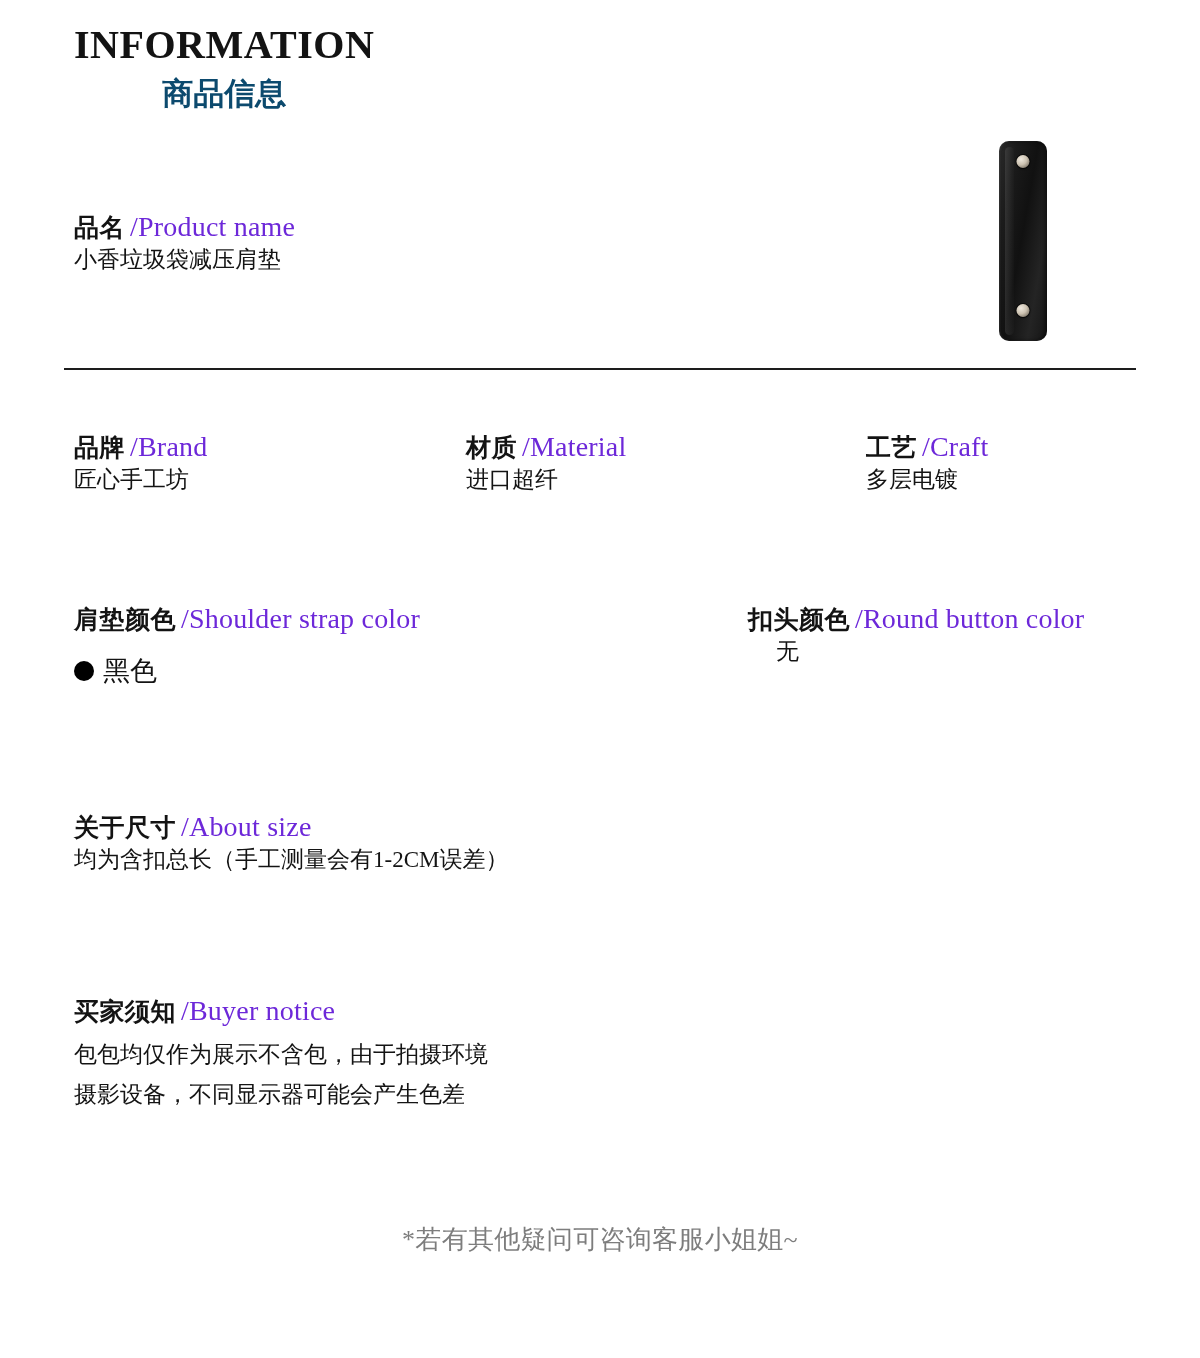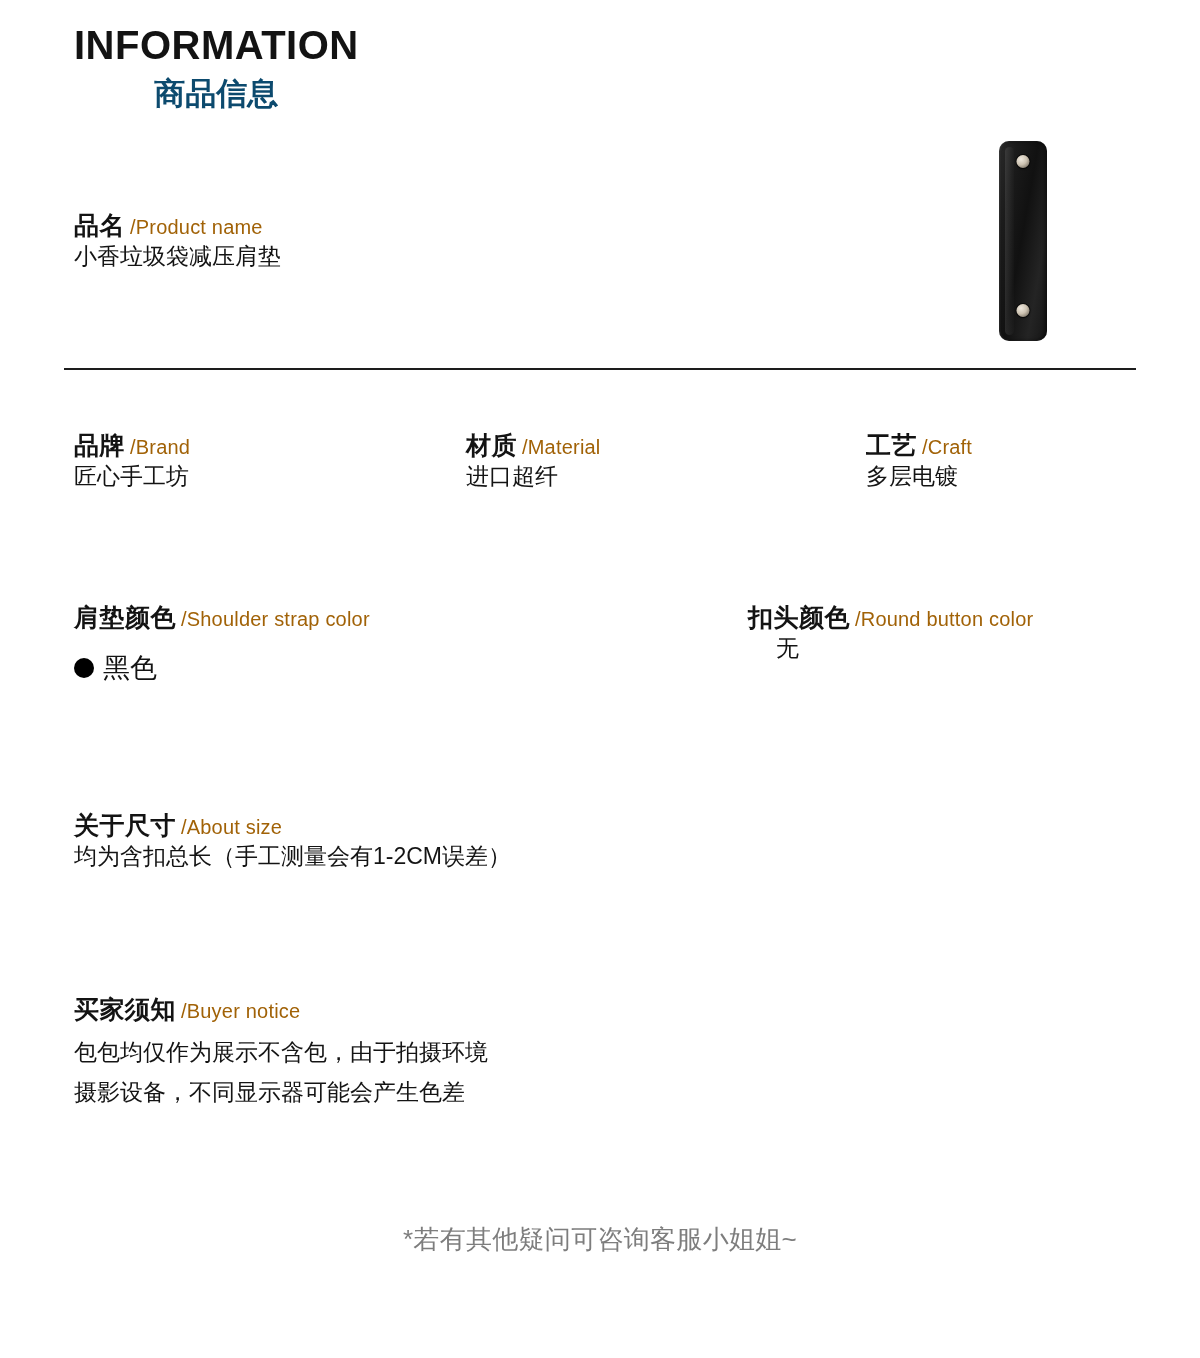--- a/index.html
+++ b/index.html
@@ -13,20 +13,21 @@
     position: relative;
     font-family: "Liberation Sans", sans-serif;
     color: #1a1a1a;
     overflow: hidden;
   }
 
   .page {
     position: relative;
     width: 1008px;
     height: 1358px;
+    font-family: Liberation Serif, serif;
   }
 
   
   .header {
     position: absolute;
     left: 74px;
     top: 22px;
   }
   .header .en {
     font-size: 40px;
@@ -94,22 +95,22 @@
     white-space: nowrap;
     line-height: 1.1;
   }
   .field-label .cn {
     font-size: 25px;
     font-weight: bold;
     color: #131313;
     letter-spacing: 0.5px;
   }
   .field-label .en {
-    font-size: 20px;
-    color: #a16207;
+    font-size: 28px;
+    color: #6d28d9;
     font-weight: 400;
     margin-left: 5px;
     letter-spacing: 0.2px;
   }
   .field-value {
     font-size: 23px;
     color: #141414;
     line-height: 1.45;
     white-space: nowrap;
   }

